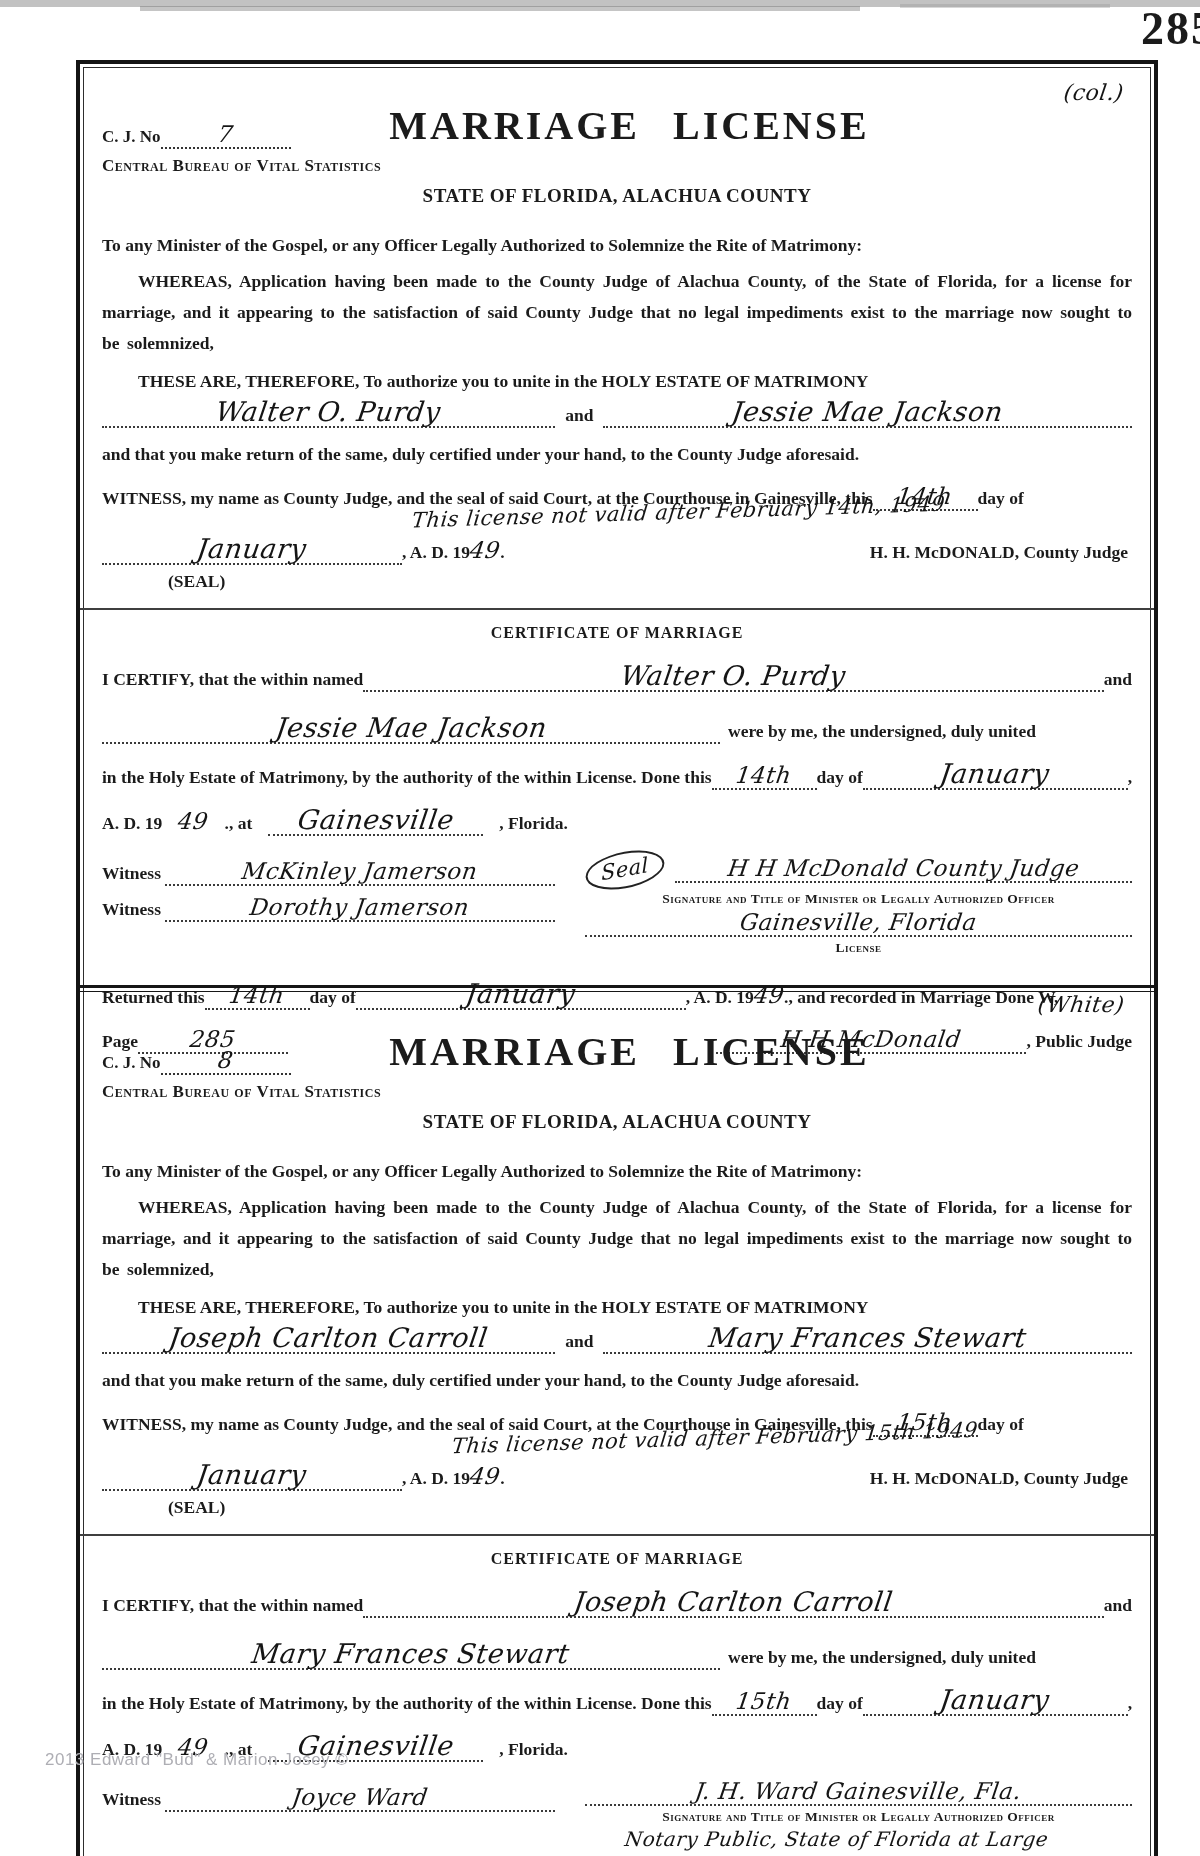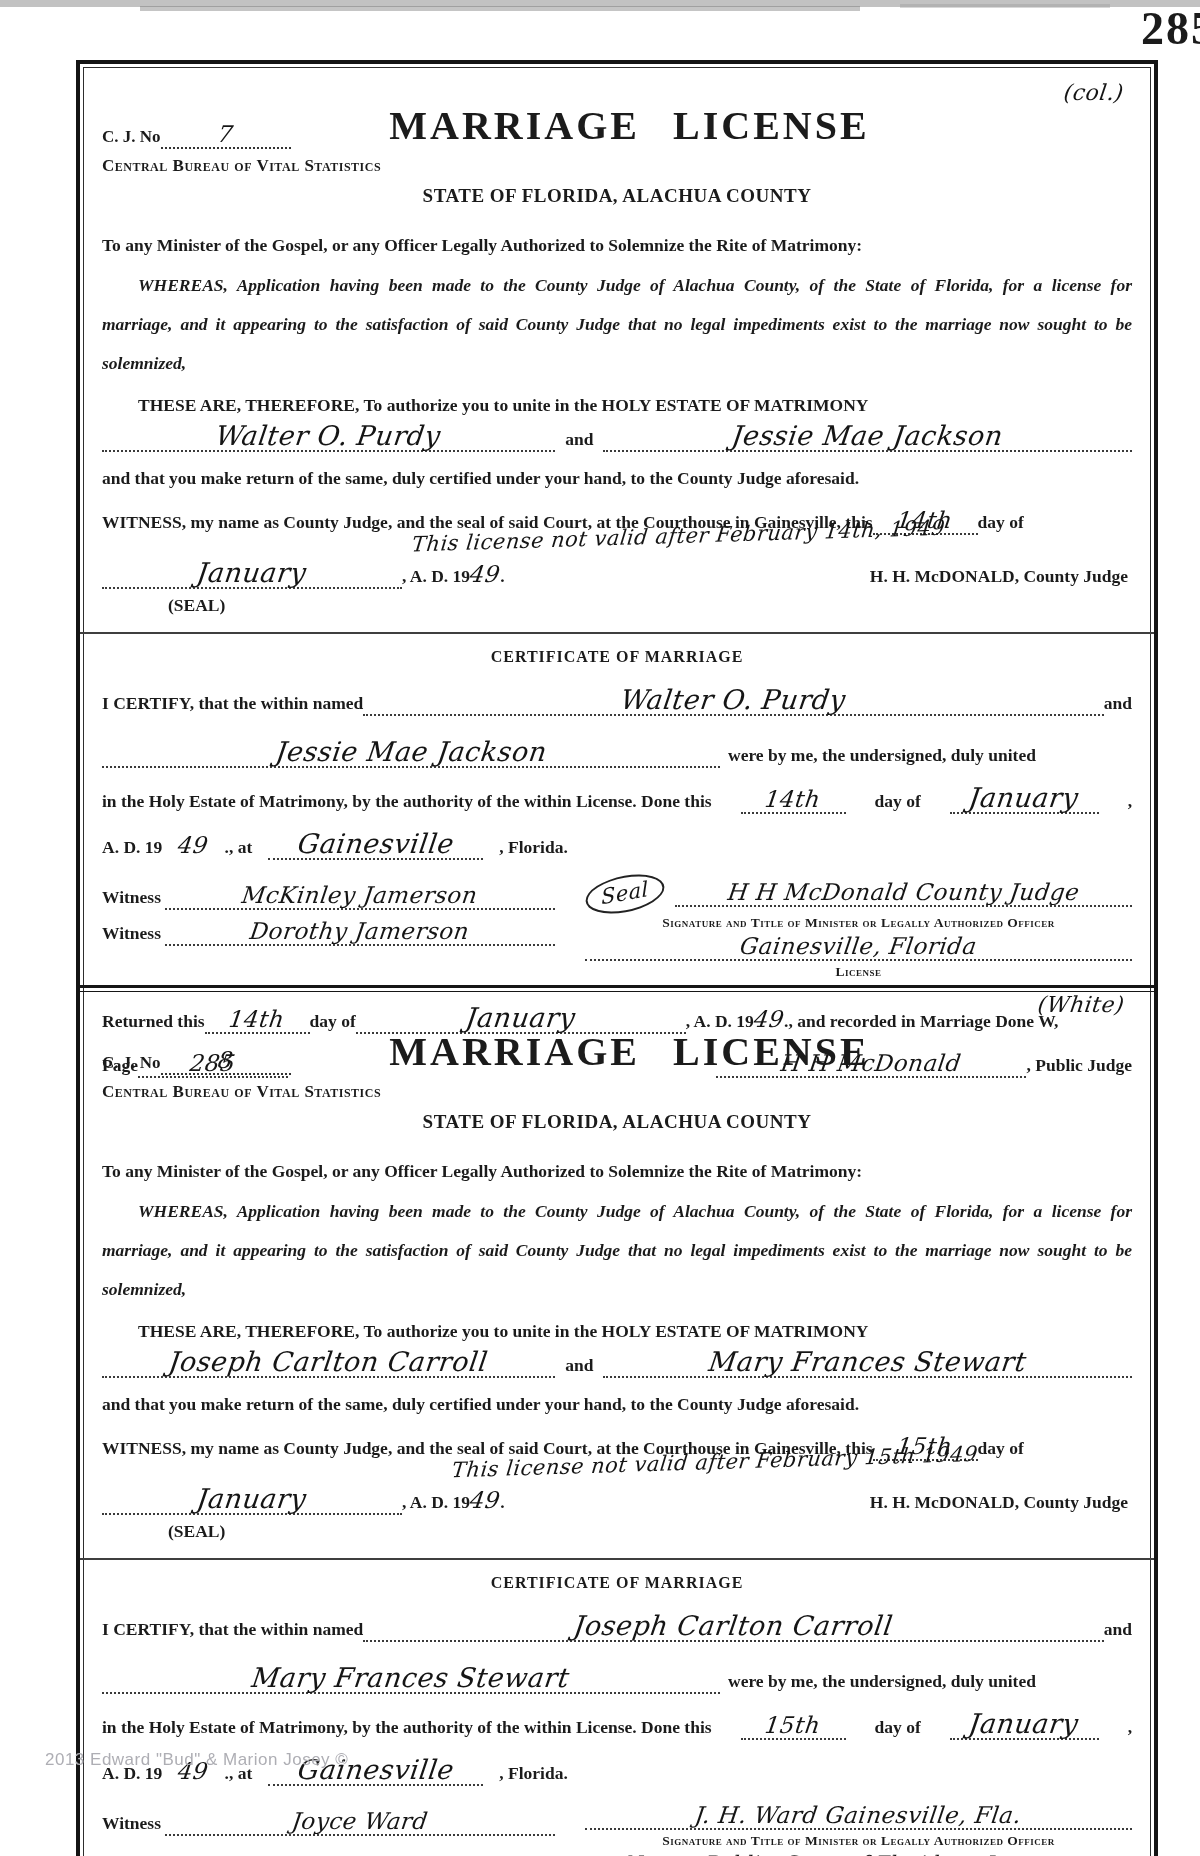--- a/index.html
+++ b/index.html
@@ -51,21 +51,21 @@
     flex:1;text-align:center;margin:0 0 0 -40px;
     font-size:40px;font-weight:bold;letter-spacing:3px;word-spacing:20px;
   }
   .title-spacer{flex:0 0 150px;}
 
   .bureau{margin-top:7px;text-align:left;font-size:17px;font-weight:bold;font-variant:small-caps;letter-spacing:.5px;}
   .state{margin-top:9px;text-align:center;font-size:19px;font-weight:bold;letter-spacing:.5px;}
 
   .body-text{font-size:17.5px;font-weight:bold;}
   .salutation{margin-top:28px;}
-  .whereas{margin-top:10px;line-height:39px;text-align:justify;text-indent:36px;word-spacing:3px;font-style:italic;}
+  .whereas{margin-top:10px;line-height:31px;text-align:justify;text-indent:36px;word-spacing:3px;}
   .these-are{margin-top:12px;text-indent:36px;}
 
   .row{display:flex;align-items:baseline;font-size:17.5px;font-weight:bold;white-space:nowrap;}
   .fill{border-bottom:2px dotted #3a3a3a;text-align:center;}
   .fill .hw{margin-bottom:-5px;}
   .grow{flex:1;}
 
   .names-row{margin-top:4px;}
   .fill-groom{flex:0 0 44%;}
   .and-word{padding:0 10px;}
@@ -86,21 +86,21 @@
   .yr .hw{margin-bottom:-3px;}
 
   .seal-label{margin-top:6px;margin-left:66px;font-size:17.5px;font-weight:bold;}
 
   .sep{border:none;border-top:2px solid #3f3f3f;margin:16px -22px 0;}
   .cert-title{margin:14px 0 0;text-align:center;font-size:16px;font-weight:bold;letter-spacing:1px;}
 
   .certify-row{margin-top:18px;}
   .bride-row{margin-top:20px;}
   .fill-bride2{flex:0 0 60%;}
-  .done-row{margin-top:14px;gap:29px;}
+  .done-row{margin-top:14px;}
   .ad-row{margin-top:14px;gap:16px;}
   .fill-place{flex:0 0 215px;}
 
   .two-col{display:flex;margin-top:14px;align-items:flex-start;}
   .col-left{flex:0 0 44%;}
   .col-right{flex:1;margin-left:30px;}
   .witness-line{margin-top:8px;}
   .witness-line .fill{margin-left:4px;}
   .sig-line{margin-top:2px;}
   .seal-doodle{

